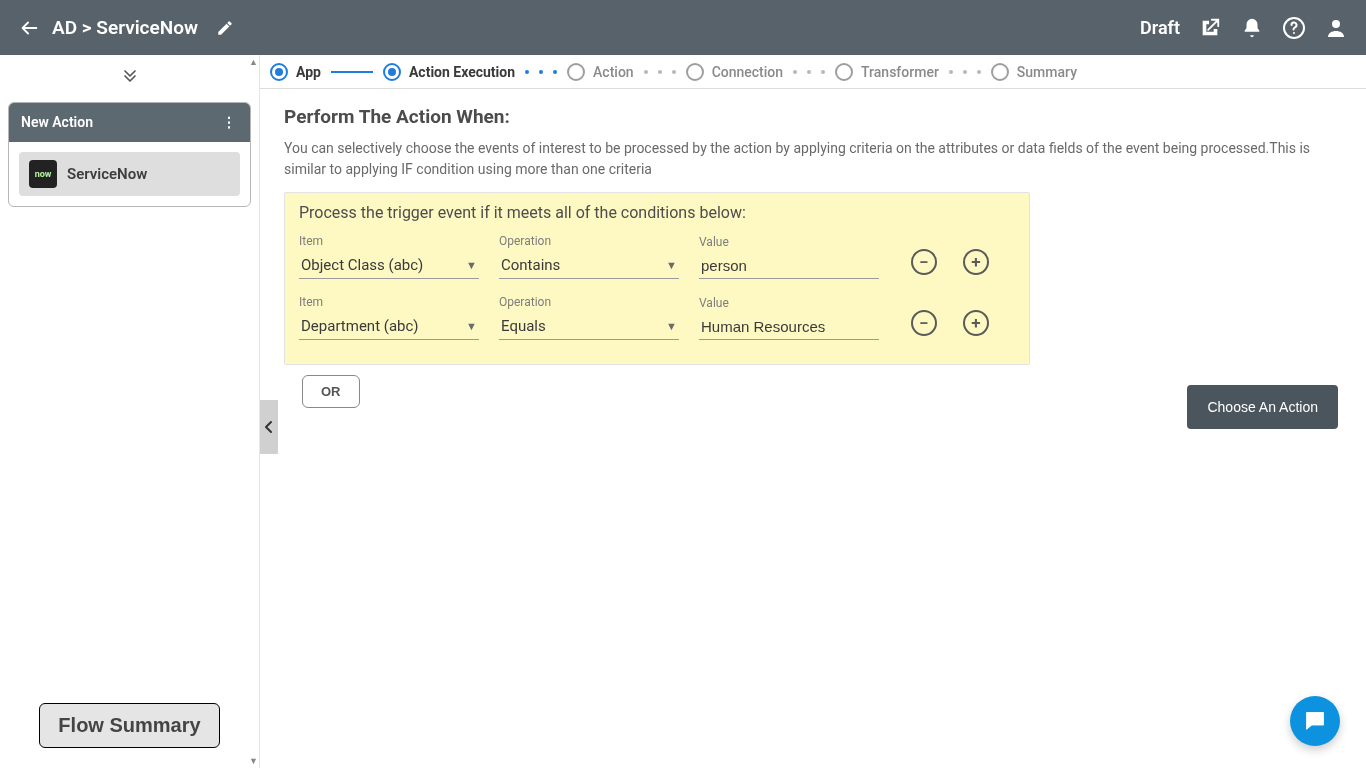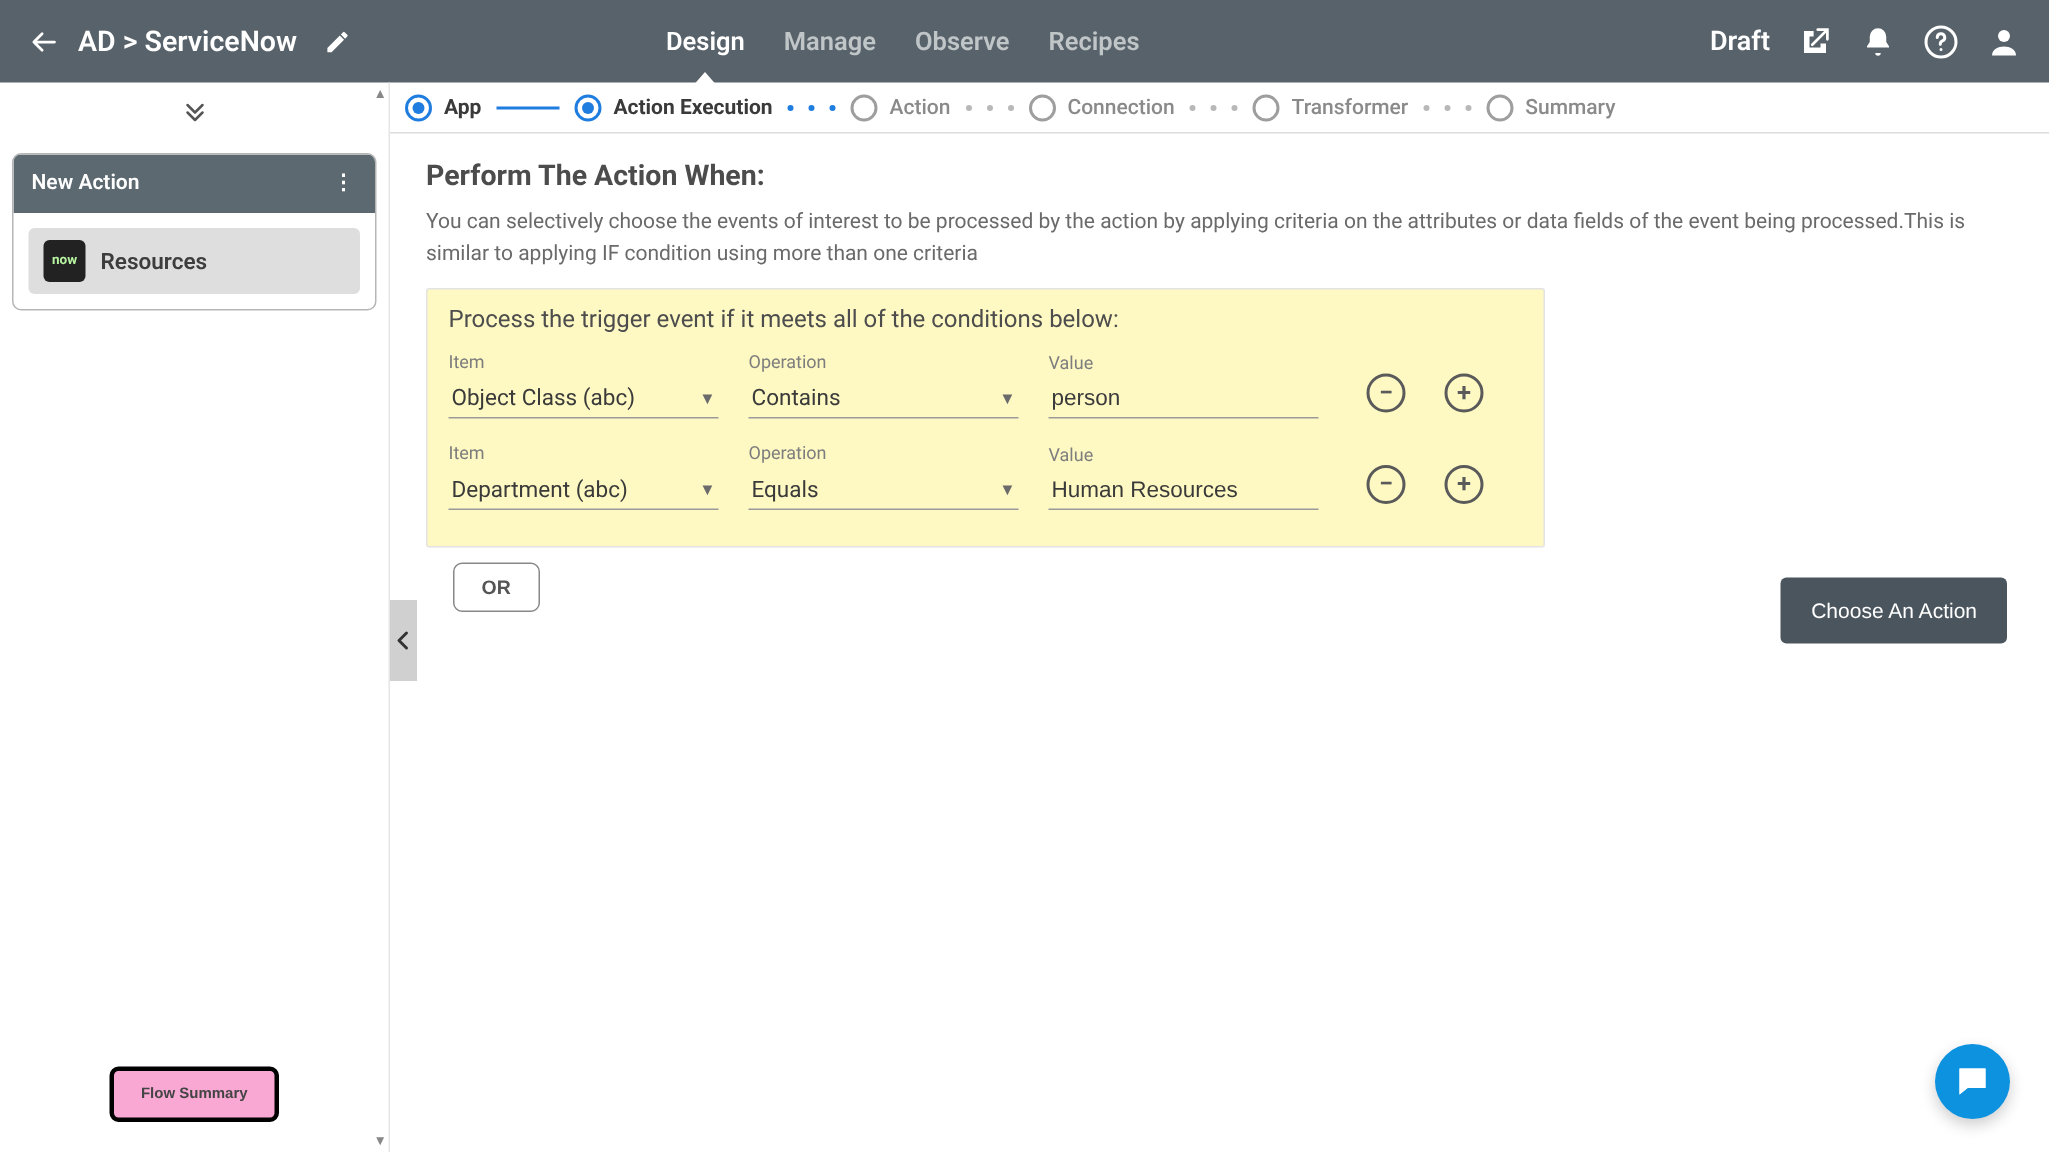--- a/index.html
+++ b/index.html
@@ -68,22 +68,22 @@
   }
   .app-chip.selected { background:#dedede; }
   .app-chip .chip-icon { width:28px; height:28px; border-radius:4px; display:flex; align-items:center; justify-content:center;text-align:center; }
   .chip-ad { background:#0b3ea3; color:#fff; }
   .chip-sn { background:#222; color:#b8f5a2; font-size:9px; font-weight:700; }
 
   .flow-arrow { text-align:center; color:#555; font-size:18px; margin:4px 0 14px 0; }
 
   .sidebar-footer { margin-top:auto; display:flex; justify-content:center; padding-bottom:12px;}
   .btn-outline {
-    border:3px solid #000000; background:#f9a8d4; color:#444; font-weight:600;
-    border-radius:6px; padding:10px 18px; font-size:10px; cursor:pointer;
+    border:1px solid #000000; background:#e5e5e5; color:#444; font-weight:600;
+    border-radius:6px; padding:10px 18px; font-size:20px; cursor:pointer;
   }
 
   
   .collapse-handle {
     position:absolute; top: 400px; left:260px;
     width:18px; height:54px; background:#d0d0d0;
     display:flex; align-items:center; justify-content:center;
     font-size:14px; color:#333; cursor:pointer;
     z-index: 5;
   }
@@ -171,26 +171,20 @@
         </svg>
     </div>
     <span class="breadcrumb">AD &gt; ServiceNow</span>
     <span class="edit-icon">
       <svg width="18" height="18" viewBox="0 0 24 24">
           <path d="M3 17.25V21h3.75L17.81 9.94l-3.75-3.75L3 17.25zM20.71 7.04a1 1 0 0 0 0-1.41l-2.34-2.34a1 1 0 0 0-1.41 0L15 5.25l3.75 3.75 1.96-1.96z" fill="#fff"></path>
         </svg>
     </span>
   </div>
 
-  <div class="topbar-tabs">
-    <div class="topbar-tab active">Design</div>
-    <div class="topbar-tab">Manage</div>
-    <div class="topbar-tab">Observe</div>
-    <div class="topbar-tab">Recipes</div>
-  </div>
 
   <div class="topbar-right">
     <span class="status-text">Draft</span>
     <span class="topbar-icn">
       <svg width="22" height="22" viewBox="0 0 24 24">
           <path d="M14 3h7v7m0-7L10 14M5 5h5v2H7v10h10v-3h2v5H5V5z" stroke="#fff" stroke-width="2" fill="none" stroke-linecap="round"></path>
         </svg>
     </span>
     <span class="topbar-icn">
       <svg width="22" height="22" viewBox="0 0 24 24">
@@ -228,21 +222,21 @@
     </div>
 
     <div class="card">
       <div class="card-header">
         <span>New Action</span>
         <span style="letter-spacing:2px;">⋮</span>
       </div>
       <div class="card-body">
         <div class="app-chip selected">
           <span class="chip-icon chip-sn">now</span>
-          <span>Resources</span>
+          <span>ServiceNow</span>
         </div>
       </div>
     </div>
 
     <div class="sidebar-footer">
       <button class="btn-outline">Flow Summary</button>
     </div>
   </div>
 
   <div class="collapse-handle">

